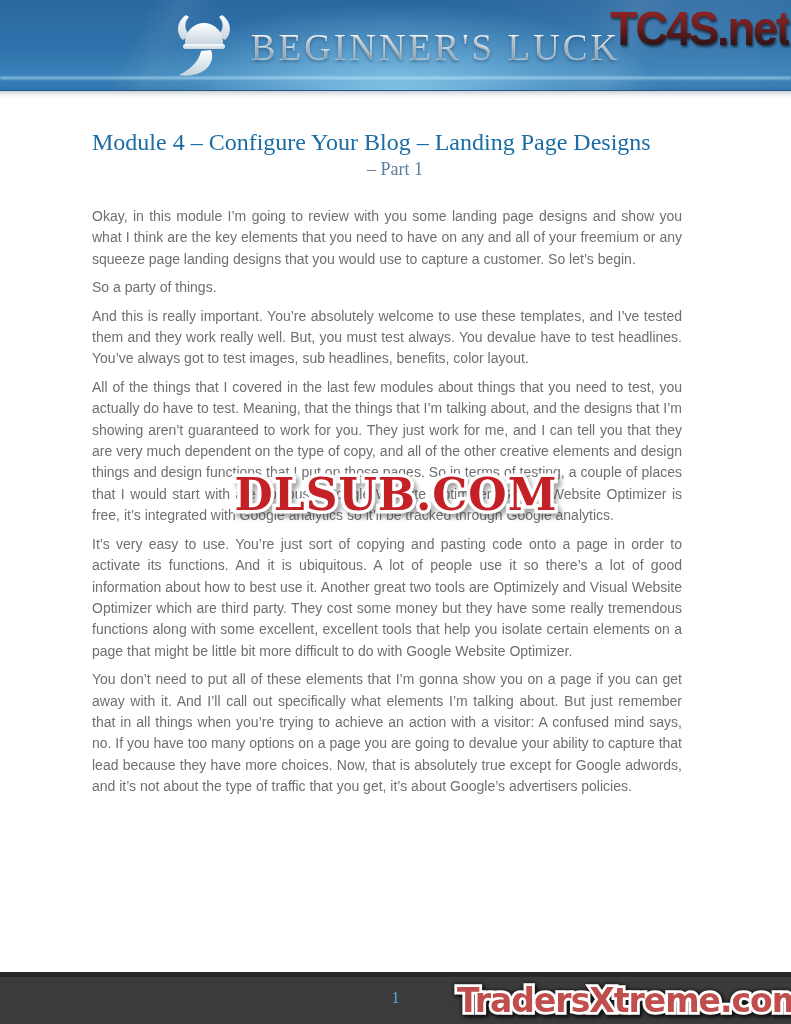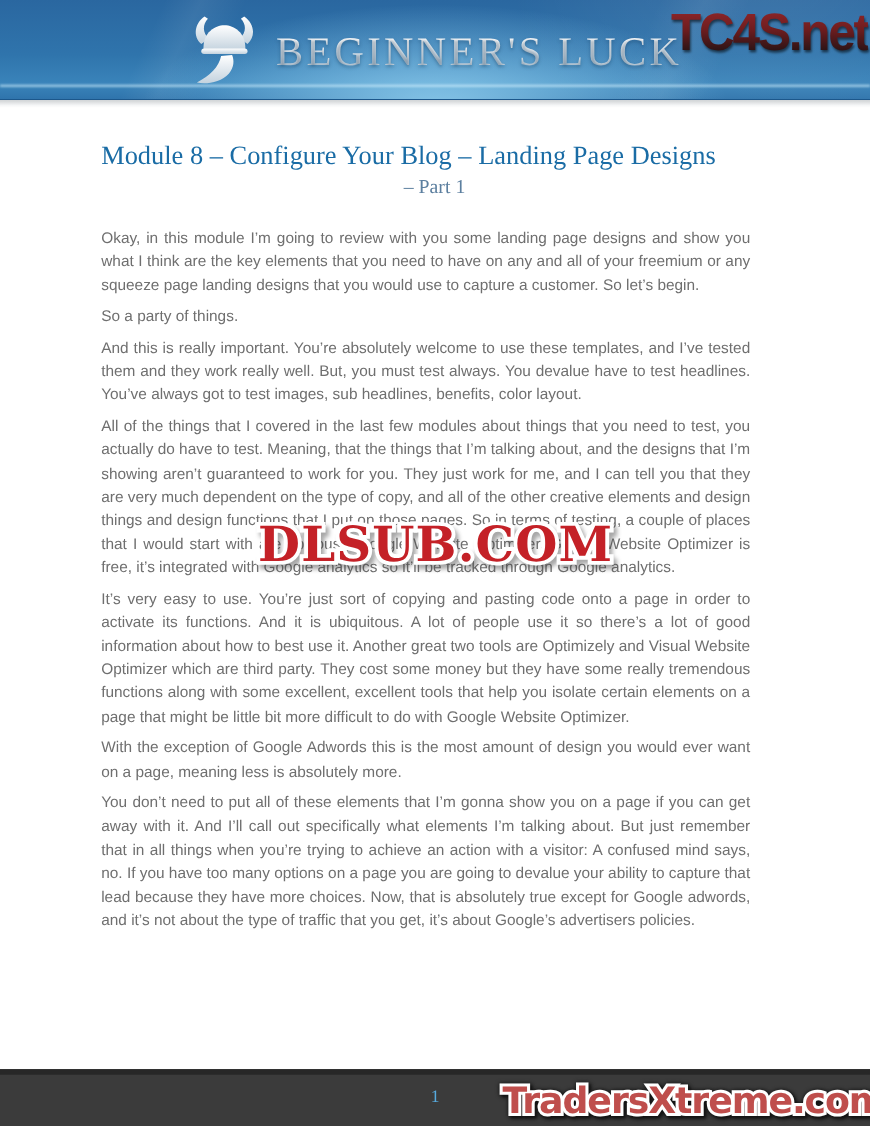--- a/index.html
+++ b/index.html
@@ -196,30 +196,29 @@
         <path d="M30,38 C28,48 20,56 8,62 C16,64 30,62 37,54 C42,48 42,42 40,37 Z" fill="url(#silver)"></path>
       </svg>
       <div class="brand-text">BEGINNER'S LUCK</div>
     </div>
     <div class="site-tag">TC4S.net</div>
   </div>
   <div class="banner-edge"></div>
   <div class="banner-shadow-strip"></div>
 
   <div class="content">
-    <h1 class="doc-title">Module 8 – Configure Your Blog – Landing Page Designs</h1>
+    <h1 class="doc-title">Module 4 – Configure Your Blog – Landing Page Designs</h1>
     <h2 class="doc-subtitle">– Part 1</h2>
 
     <div class="body-text">
       <p>Okay, in this module I’m going to review with you some landing page designs and show you what I think are the key elements that you need to have on any and all of your freemium or any squeeze page landing designs that you would use to capture a customer. So let’s begin.</p>
       <p>So a party of things.</p>
       <p>And this is really important. You’re absolutely welcome to use these templates, and I’ve tested them and they work really well. But, you must test always. You devalue have to test headlines. You’ve always got to test images, sub headlines, benefits, color layout.</p>
       <p>All of the things that I covered in the last few modules about things that you need to test, you actually do have to test. Meaning, that the things that I’m talking about, and the designs that I’m showing aren’t guaranteed to work for you. They just work for me, and I can tell you that they are very much dependent on the type of copy, and all of the other creative elements and design things and design functions that I put on those pages. So in terms of testing, a couple of places that I would start with are obviously Google Website Optimizer. Google Website Optimizer is free, it’s integrated with Google analytics so it’ll be tracked through Google analytics.</p>
       <p>It’s very easy to use. You’re just sort of copying and pasting code onto a page in order to activate its functions. And it is ubiquitous. A lot of people use it so there’s a lot of good information about how to best use it. Another great two tools are Optimizely and Visual Website Optimizer which are third party. They cost some money but they have some really tremendous functions along with some excellent, excellent tools that help you isolate certain elements on a page that might be little bit more difficult to do with Google Website Optimizer.</p>
-      <p>With the exception of Google Adwords this is the most amount of design you would ever want on a page, meaning less is absolutely more.</p>
       <p>You don’t need to put all of these elements that I’m gonna show you on a page if you can get away with it. And I’ll call out specifically what elements I’m talking about. But just remember that in all things when you’re trying to achieve an action with a visitor: A confused mind says, no. If you have too many options on a page you are going to devalue your ability to capture that lead because they have more choices. Now, that is absolutely true except for Google adwords, and it’s not about the type of traffic that you get, it’s about Google’s advertisers policies.</p>
     </div>
   </div>
 
   <div class="watermark">
     <svg viewBox="0 0 360 64" xmlns="http://www.w3.org/2000/svg" aria-hidden="true">
       <g filter="none">
         <text class="wm-text" x="180" y="48" text-anchor="middle" fill="#c42127" stroke="#ffffff" stroke-width="7" paint-order="stroke" style="filter: drop-shadow(3px 4px 2px rgba(60,60,60,0.45));">DLSUB.COM</text>
       </g>
     </svg>

